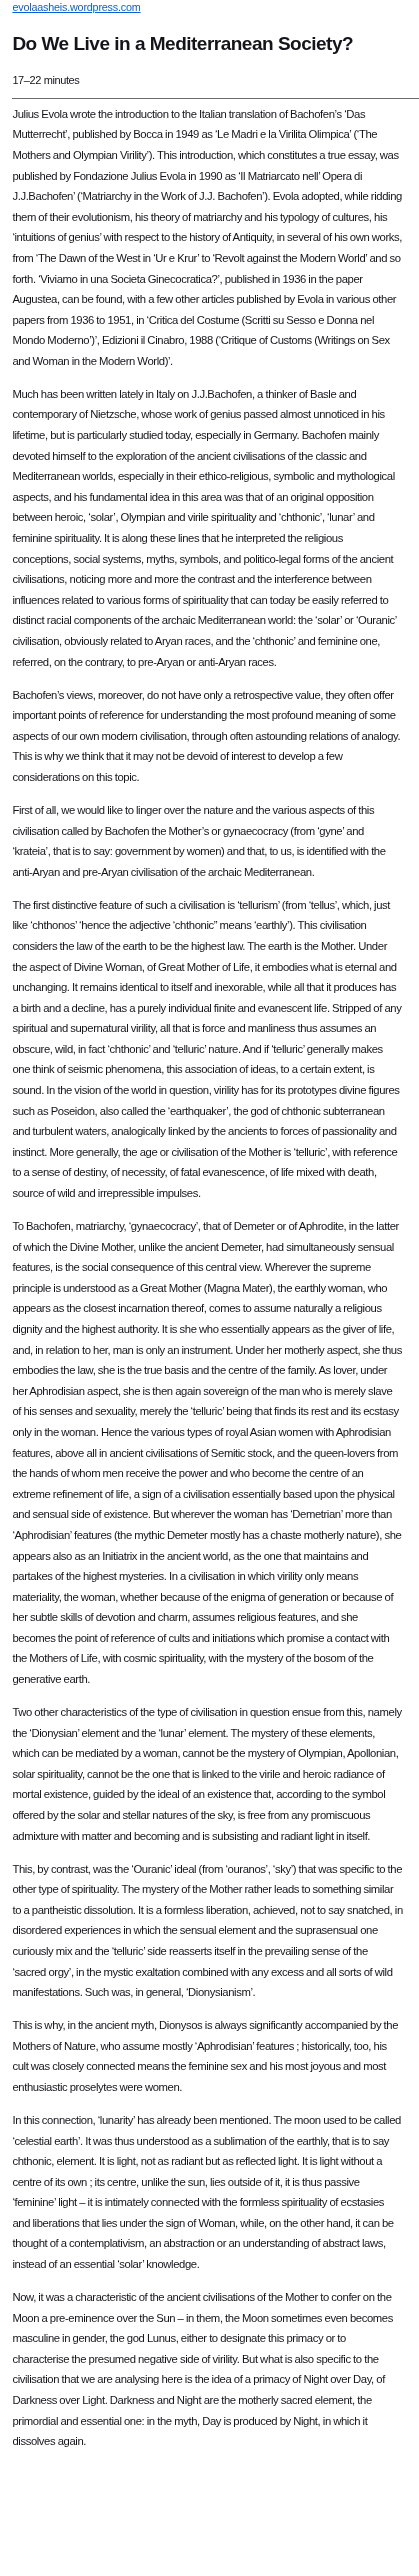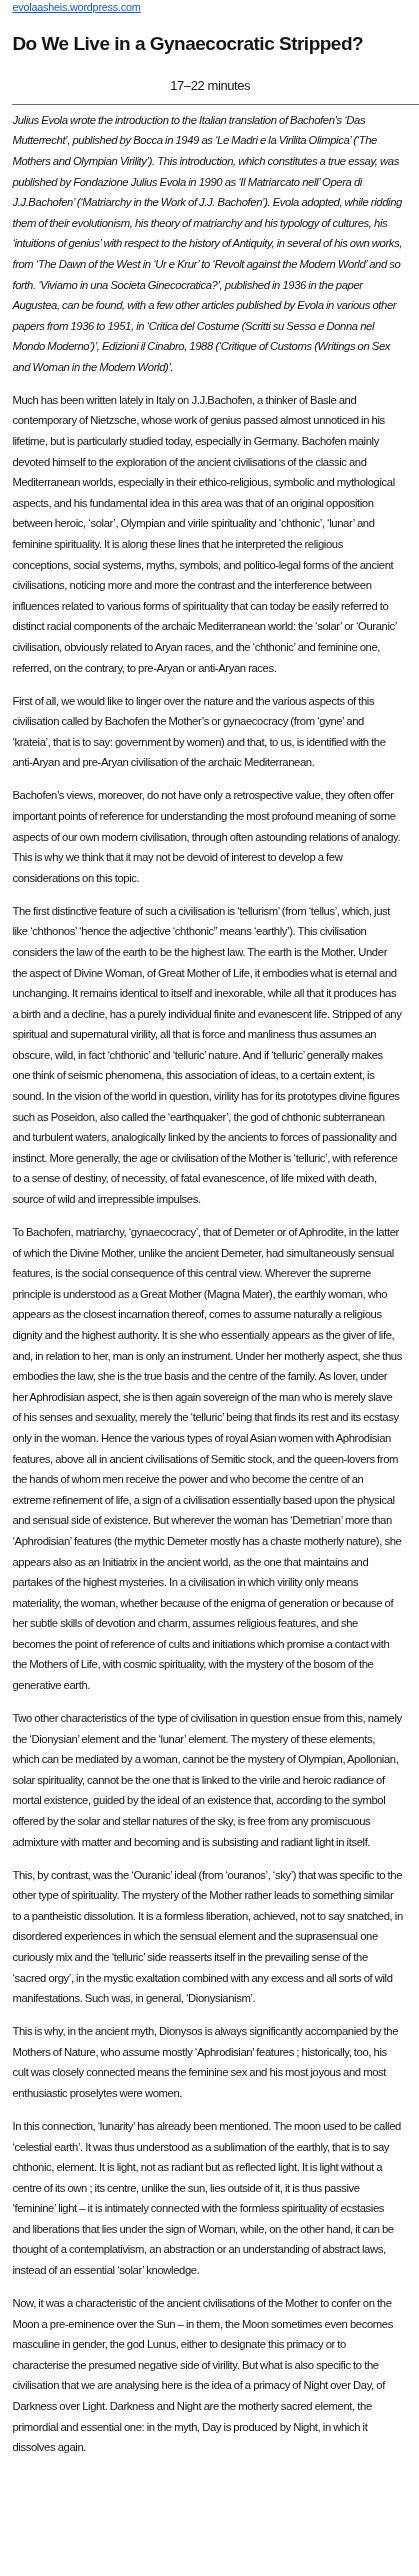--- a/index.html
+++ b/index.html
@@ -28,26 +28,25 @@
     }
     .title {
       margin: 17.5px 0 0 0;
       font-size: 19px;
       line-height: 24px;
       font-weight: bold;
       color: #15141a;
       letter-spacing: -0.5px;
     }
     .reading-time {
-      margin-top: 25px;
-      font-size: 13px;
+      margin-top: 19px;
+      font-size: 11px;
       line-height: 10.3px;
       color: #15141a;
       letter-spacing: -0.4px;
-      text-align: center;
     }
     .divider {
       margin: 12.4px 0 0 0;
       height: 1px;
       border: none;
       background: #6b6b6b;
       width: 408px;
     }
     .article {
       margin-top: 5.2px;
@@ -55,40 +54,39 @@
     .article p {
       margin: 0 0 12.4px 0;
       font-size: 11.3px;
       line-height: 20.6px;
       color: #15141a;
       letter-spacing: -0.4px;
       word-spacing: -0.3px;
       padding-right: 5.2px;
     }
     .article p.intro {
-      font-style: italic;
     }
   </style>
 </head>
 <body>
 
 <div class="page">
   <a class="site-link">evolaasheis.wordpress.com</a>
 
-  <h1 class="title">Do We Live in a Gynaecocratic Stripped?</h1>
+  <h1 class="title">Do We Live in a Mediterranean Society?</h1>
 
   <div class="reading-time">17–22 minutes</div>
 
   <hr class="divider">
 
   <div class="article">
     <p class="intro">Julius Evola wrote the introduction to the Italian translation of Bachofen’s ‘Das Mutterrecht’, published by Bocca in 1949 as ‘Le Madri e la Virilita Olimpica’ (‘The Mothers and Olympian Virility’). This introduction, which constitutes a true essay, was published by Fondazione Julius Evola in 1990 as ‘Il Matriarcato nell’ Opera di J.J.Bachofen’ (‘Matriarchy in the Work of J.J. Bachofen’). Evola adopted, while ridding them of their evolutionism, his theory of matriarchy and his typology of cultures, his ‘intuitions of genius’ with respect to the history of Antiquity, in several of his own works, from ‘The Dawn of the West in ‘Ur e Krur’ to ‘Revolt against the Modern World’ and so forth. ‘Viviamo in una Societa Ginecocratica?’, published in 1936 in the paper Augustea, can be found, with a few other articles published by Evola in various other papers from 1936 to 1951, in ‘Critica del Costume (Scritti su Sesso e Donna nel Mondo Moderno’)’, Edizioni il Cinabro, 1988 (‘Critique of Customs (Writings on Sex and Woman in the Modern World)’.</p>
     <p>Much has been written lately in Italy on J.J.Bachofen, a thinker of Basle and contemporary of Nietzsche, whose work of genius passed almost unnoticed in his lifetime, but is particularly studied today, especially in Germany. Bachofen mainly devoted himself to the exploration of the ancient civilisations of the classic and Mediterranean worlds, especially in their ethico-religious, symbolic and mythological aspects, and his fundamental idea in this area was that of an original opposition between heroic, ‘solar’, Olympian and virile spirituality and ‘chthonic’, ‘lunar’ and feminine spirituality. It is along these lines that he interpreted the religious conceptions, social systems, myths, symbols, and politico-legal forms of the ancient civilisations, noticing more and more the contrast and the interference between influences related to various forms of spirituality that can today be easily referred to distinct racial components of the archaic Mediterranean world: the ‘solar’ or ‘Ouranic’ civilisation, obviously related to Aryan races, and the ‘chthonic’ and feminine one, referred, on the contrary, to pre-Aryan or anti-Aryan races.</p>
+    <p>Bachofen’s views, moreover, do not have only a retrospective value, they often offer important points of reference for understanding the most profound meaning of some aspects of our own modern civilisation, through often astounding relations of analogy. This is why we think that it may not be devoid of interest to develop a few considerations on this topic.</p>
     <p>First of all, we would like to linger over the nature and the various aspects of this civilisation called by Bachofen the Mother’s or gynaecocracy (from ‘gyne’ and ‘krateia’, that is to say: government by women) and that, to us, is identified with the anti-Aryan and pre-Aryan civilisation of the archaic Mediterranean.</p>
-    <p>Bachofen’s views, moreover, do not have only a retrospective value, they often offer important points of reference for understanding the most profound meaning of some aspects of our own modern civilisation, through often astounding relations of analogy. This is why we think that it may not be devoid of interest to develop a few considerations on this topic.</p>
     <p>The first distinctive feature of such a civilisation is ‘tellurism’ (from ‘tellus’, which, just like ‘chthonos’ ‘hence the adjective ‘chthonic” means ‘earthly’). This civilisation considers the law of the earth to be the highest law. The earth is the Mother. Under the aspect of Divine Woman, of Great Mother of Life, it embodies what is eternal and unchanging. It remains identical to itself and inexorable, while all that it produces has a birth and a decline, has a purely individual finite and evanescent life. Stripped of any spiritual and supernatural virility, all that is force and manliness thus assumes an obscure, wild, in fact ‘chthonic’ and ‘telluric’ nature. And if ‘telluric’ generally makes one think of seismic phenomena, this association of ideas, to a certain extent, is sound. In the vision of the world in question, virility has for its prototypes divine figures such as Poseidon, also called the ‘earthquaker’, the god of chthonic subterranean and turbulent waters, analogically linked by the ancients to forces of passionality and instinct. More generally, the age or civilisation of the Mother is ‘telluric’, with reference to a sense of destiny, of necessity, of fatal evanescence, of life mixed with death, source of wild and irrepressible impulses.</p>
     <p>To Bachofen, matriarchy, ‘gynaecocracy’, that of Demeter or of Aphrodite, in the latter of which the Divine Mother, unlike the ancient Demeter, had simultaneously sensual features, is the social consequence of this central view. Wherever the supreme principle is understood as a Great Mother (Magna Mater), the earthly woman, who appears as the closest incarnation thereof, comes to assume naturally a religious dignity and the highest authority. It is she who essentially appears as the giver of life, and, in relation to her, man is only an instrument. Under her motherly aspect, she thus embodies the law, she is the true basis and the centre of the family. As lover, under her Aphrodisian aspect, she is then again sovereign of the man who is merely slave of his senses and sexuality, merely the ‘telluric’ being that finds its rest and its ecstasy only in the woman. Hence the various types of royal Asian women with Aphrodisian features, above all in ancient civilisations of Semitic stock, and the queen-lovers from the hands of whom men receive the power and who become the centre of an extreme refinement of life, a sign of a civilisation essentially based upon the physical and sensual side of existence. But wherever the woman has ‘Demetrian’ more than ‘Aphrodisian’ features (the mythic Demeter mostly has a chaste motherly nature), she appears also as an Initiatrix in the ancient world, as the one that maintains and partakes of the highest mysteries. In a civilisation in which virility only means materiality, the woman, whether because of the enigma of generation or because of her subtle skills of devotion and charm, assumes religious features, and she becomes the point of reference of cults and initiations which promise a contact with the Mothers of Life, with cosmic spirituality, with the mystery of the bosom of the generative earth.</p>
     <p>Two other characteristics of the type of civilisation in question ensue from this, namely the ‘Dionysian’ element and the ‘lunar’ element. The mystery of these elements, which can be mediated by a woman, cannot be the mystery of Olympian, Apollonian, solar spirituality, cannot be the one that is linked to the virile and heroic radiance of mortal existence, guided by the ideal of an existence that, according to the symbol offered by the solar and stellar natures of the sky, is free from any promiscuous admixture with matter and becoming and is subsisting and radiant light in itself.</p>
     <p>This, by contrast, was the ‘Ouranic’ ideal (from ‘ouranos’, ‘sky’) that was specific to the other type of spirituality. The mystery of the Mother rather leads to something similar to a pantheistic dissolution. It is a formless liberation, achieved, not to say snatched, in disordered experiences in which the sensual element and the suprasensual one curiously mix and the ‘telluric’ side reasserts itself in the prevailing sense of the ‘sacred orgy’, in the mystic exaltation combined with any excess and all sorts of wild manifestations. Such was, in general, ‘Dionysianism’.</p>
     <p>This is why, in the ancient myth, Dionysos is always significantly accompanied by the Mothers of Nature, who assume mostly ‘Aphrodisian’ features ; historically, too, his cult was closely connected means the feminine sex and his most joyous and most enthusiastic proselytes were women.</p>
     <p>In this connection, ‘lunarity’ has already been mentioned. The moon used to be called ‘celestial earth’. It was thus understood as a sublimation of the earthly, that is to say chthonic, element. It is light, not as radiant but as reflected light. It is light without a centre of its own ; its centre, unlike the sun, lies outside of it, it is thus passive ‘feminine’ light – it is intimately connected with the formless spirituality of ecstasies and liberations that lies under the sign of Woman, while, on the other hand, it can be thought of a contemplativism, an abstraction or an understanding of abstract laws, instead of an essential ‘solar’ knowledge.</p>
     <p>Now, it was a characteristic of the ancient civilisations of the Mother to confer on the Moon a pre-eminence over the Sun – in them, the Moon sometimes even becomes masculine in gender, the god Lunus, either to designate this primacy or to characterise the presumed negative side of virility. But what is also specific to the civilisation that we are analysing here is the idea of a primacy of Night over Day, of Darkness over Light. Darkness and Night are the motherly sacred element, the primordial and essential one: in the myth, Day is produced by Night, in which it dissolves again.</p>
   </div>
 </div>
 

